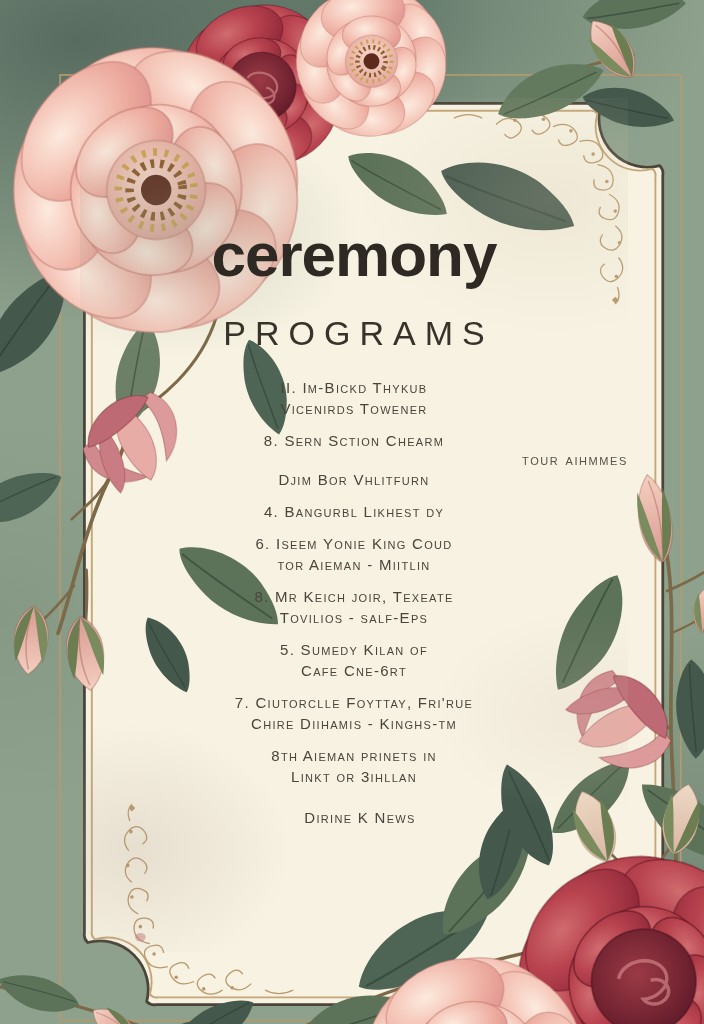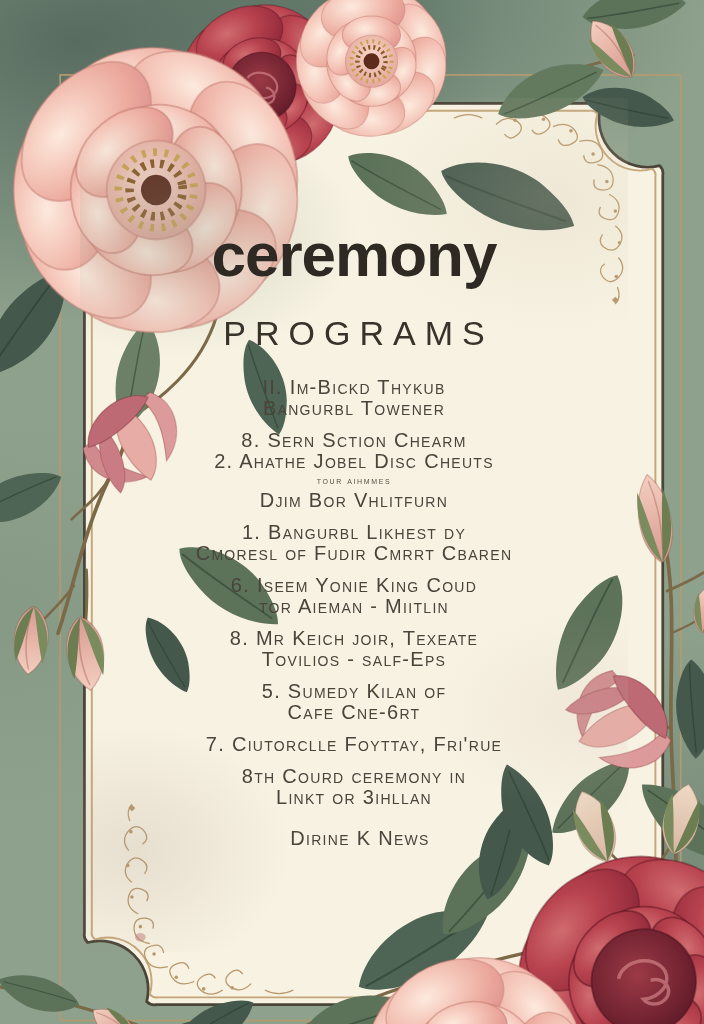--- a/index.html
+++ b/index.html
@@ -17,22 +17,22 @@
       radial-gradient(280px 190px at 18% 16%, rgba(146,156,138,.30), transparent 64%),
       radial-gradient(300px 210px at 86% 12%, rgba(212,198,176,.24), transparent 64%),
       radial-gradient(260px 210px at 10% 88%, rgba(172,152,136,.22), transparent 60%),
       radial-gradient(250px 170px at 92% 72%, rgba(206,186,170,.18), transparent 60%);}
   .content{position:absolute;left:80px;top:98px;width:548px;z-index:3;text-align:center;color:#46403a;}
   .title{margin-top:126px;font-size:62px;line-height:1;font-weight:bold;color:#2e2a23;letter-spacing:-1px;}
   .subtitle{margin-top:28px;font-size:34px;letter-spacing:9px;color:#37322a;text-indent:9px;}
   .list{margin-top:24px;}
   .group{margin-bottom:11px;}
   .group.last{margin-top:20px;margin-left:12px;}
-  .pl{font-size:20px;line-height:21px;letter-spacing:1.3px;font-variant:small-caps;color:#4a443b;}
-  .pl.sm{font-size:10px;line-height:18px;letter-spacing:1.6px;color:#575046;}
+  .pl{font-size:15px;line-height:21px;letter-spacing:1.3px;font-variant:small-caps;color:#4a443b;}
+  .pl.sm{font-size:16px;line-height:18px;letter-spacing:1.6px;color:#575046;text-align:right;}
 </style>
 </head>
 <body>
 
 <div class="stage">
 
   <svg class="artwork" viewBox="0 0 704 1024" aria-hidden="true">
     <defs>
       <radialGradient id="gPink" cx="38%" cy="33%" r="78%">
         <stop offset="0" stop-color="#fdeade"></stop>
@@ -256,49 +256,48 @@
 
   <div class="card-wash"></div>
 
   <div class="content">
     <div class="title">ceremony</div>
     <div class="subtitle">PROGRAMS</div>
 
     <div class="list">
       <div class="group">
         <div class="pl">II. Im-Bickd Thykub</div>
-        <div class="pl">Bangurbl Towener</div>
+        <div class="pl">Vicenirds Towener</div>
       </div>
       <div class="group">
         <div class="pl">8. Sern Sction Chearm</div>
-        <div class="pl">2. Ahathe Jobel Disc Cheuts</div>
         <div class="pl sm">tour aihmmes</div>
         <div class="pl">Djim Bor Vhlitfurn</div>
       </div>
       <div class="group">
-        <div class="pl">1. Bangurbl Likhest dy</div>
-        <div class="pl">Cmoresl of Fudir Cmrrt Cbaren</div>
+        <div class="pl">4. Bangurbl Likhest dy</div>
       </div>
       <div class="group">
         <div class="pl">6. Iseem Yonie King Coud</div>
         <div class="pl">tor Aieman - Miitlin</div>
       </div>
       <div class="group">
         <div class="pl">8. Mr Keich joir, Texeate</div>
         <div class="pl">Tovilios - salf-Eps</div>
       </div>
       <div class="group">
         <div class="pl">5. Sumedy Kilan of</div>
         <div class="pl">Cafe Cne-6rt</div>
       </div>
       <div class="group">
         <div class="pl">7. Ciutorclle Foyttay, Fri'rue</div>
-      </div>
-      <div class="group">
-        <div class="pl">8th Courd ceremony in</div>
+        <div class="pl">Chire Diihamis - Kinghs-tm</div>
+      </div>
+      <div class="group">
+        <div class="pl">8th Aieman prinets in</div>
         <div class="pl">Linkt or 3ihllan</div>
       </div>
       <div class="group last">
         <div class="pl">Dirine K News</div>
       </div>
     </div>
   </div>
 </div>
 
 </body></html>

